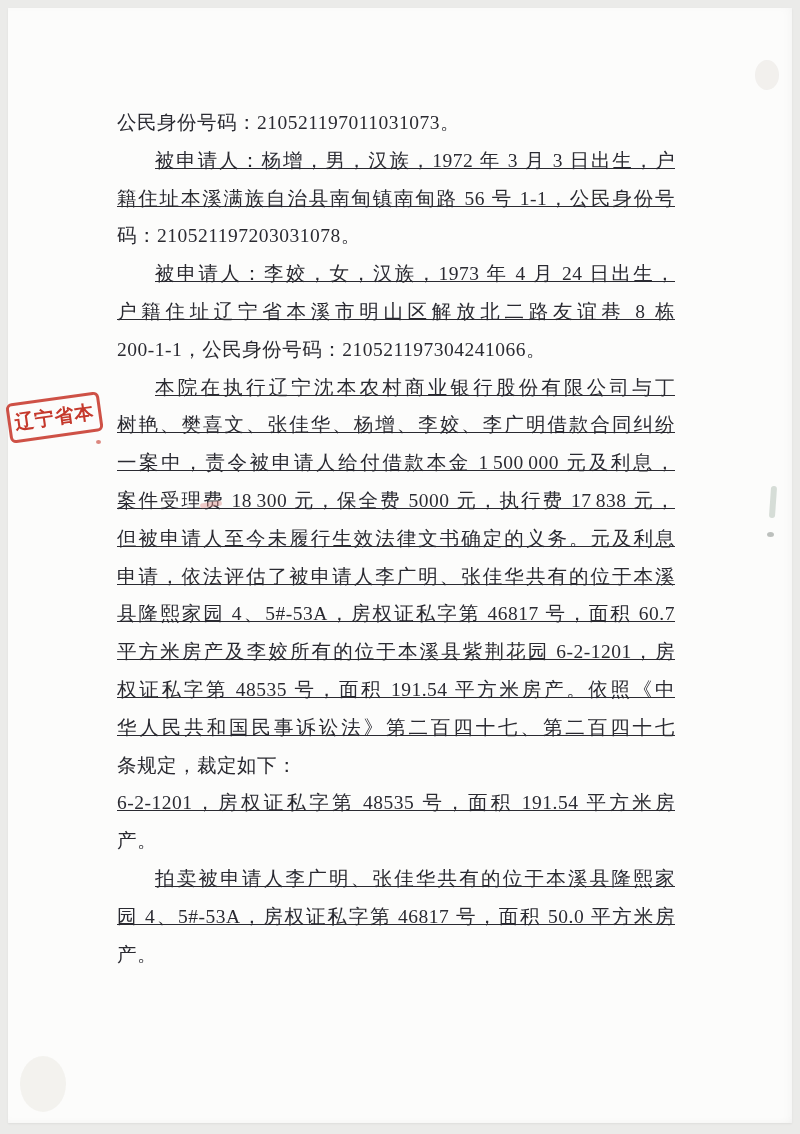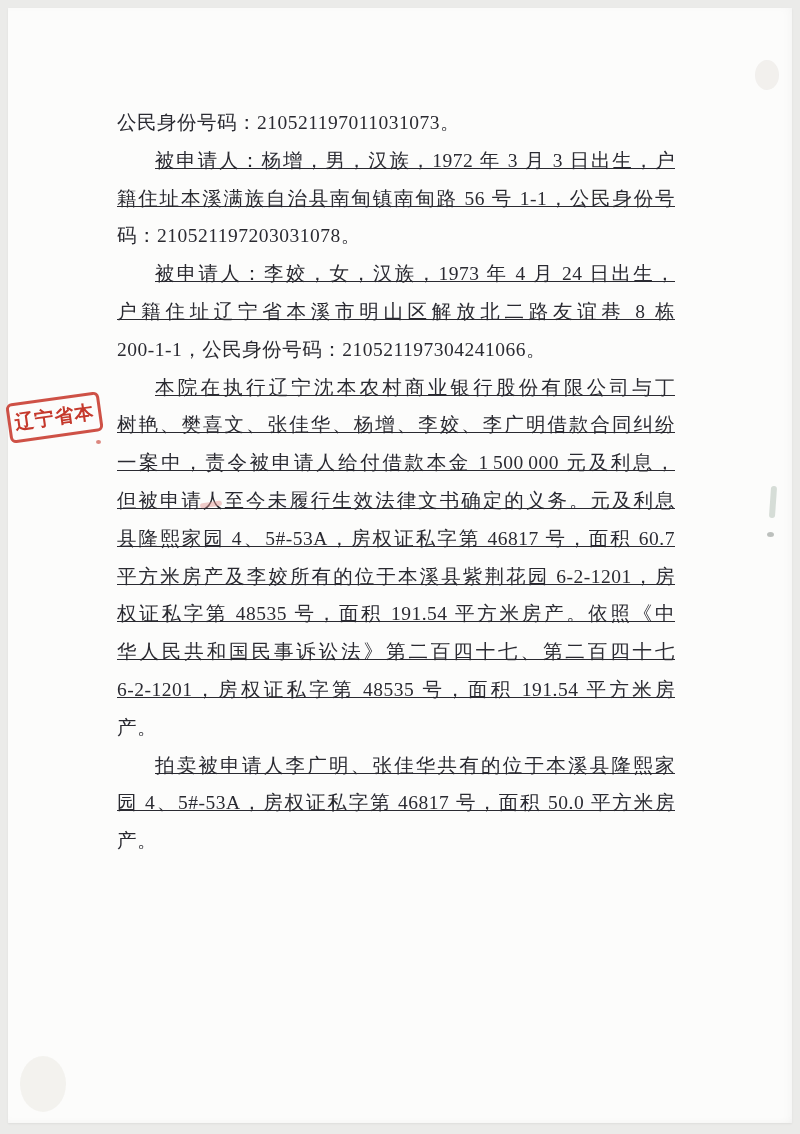--- a/index.html
+++ b/index.html
@@ -118,25 +118,28 @@
       <div class="line">公民身份号码：210521197011031073。</div>
       <div class="line j ind">被申请人：杨增，男，汉族，1972 年 3 月 3 日出生，户</div>
       <div class="line j">籍住址本溪满族自治县南甸镇南甸路 56 号 1-1，公民身份号</div>
       <div class="line">码：210521197203031078。</div>
       <div class="line j ind">被申请人：李姣，女，汉族，1973 年 4 月 24 日出生，</div>
       <div class="line j">户籍住址辽宁省本溪市明山区解放北二路友谊巷 8 栋</div>
       <div class="line">200-1-1，公民身份号码：210521197304241066。</div>
       <div class="line j ind">本院在执行辽宁沈本农村商业银行股份有限公司与丁</div>
       <div class="line j">树艳、樊喜文、张佳华、杨增、李姣、李广明借款合同纠纷</div>
       <div class="line j">一案中，责令被申请人给付借款本金 1 500 000 元及利息，</div>
+      <div class="line j">案件受理费 18 300 元，保全费 5000 元，执行费 17 838 元，</div>
       <div class="line j">但被申请人至今未履行生效法律文书确定的义务。元及利息</div>
+      <div class="line j">申请，依法评估了被申请人李广明、张佳华共有的位于本溪</div>
       <div class="line j">县隆熙家园 4、5#-53A，房权证私字第 46817 号，面积 60.7</div>
       <div class="line j">平方米房产及李姣所有的位于本溪县紫荆花园 6-2-1201，房</div>
       <div class="line j">权证私字第 48535 号，面积 191.54 平方米房产。依照《中</div>
       <div class="line j">华人民共和国民事诉讼法》第二百四十七、第二百四十七</div>
+      <div class="line">条规定，裁定如下：</div>
       <div class="line j">6-2-1201，房权证私字第 48535 号，面积 191.54 平方米房</div>
       <div class="line">产。</div>
       <div class="line j ind">拍卖被申请人李广明、张佳华共有的位于本溪县隆熙家</div>
       <div class="line j">园 4、5#-53A，房权证私字第 46817 号，面积 50.0 平方米房</div>
       <div class="line">产。</div>
     </div>
 
   <div class="stamp">
     <span>辽宁省本</span>
   </div>

